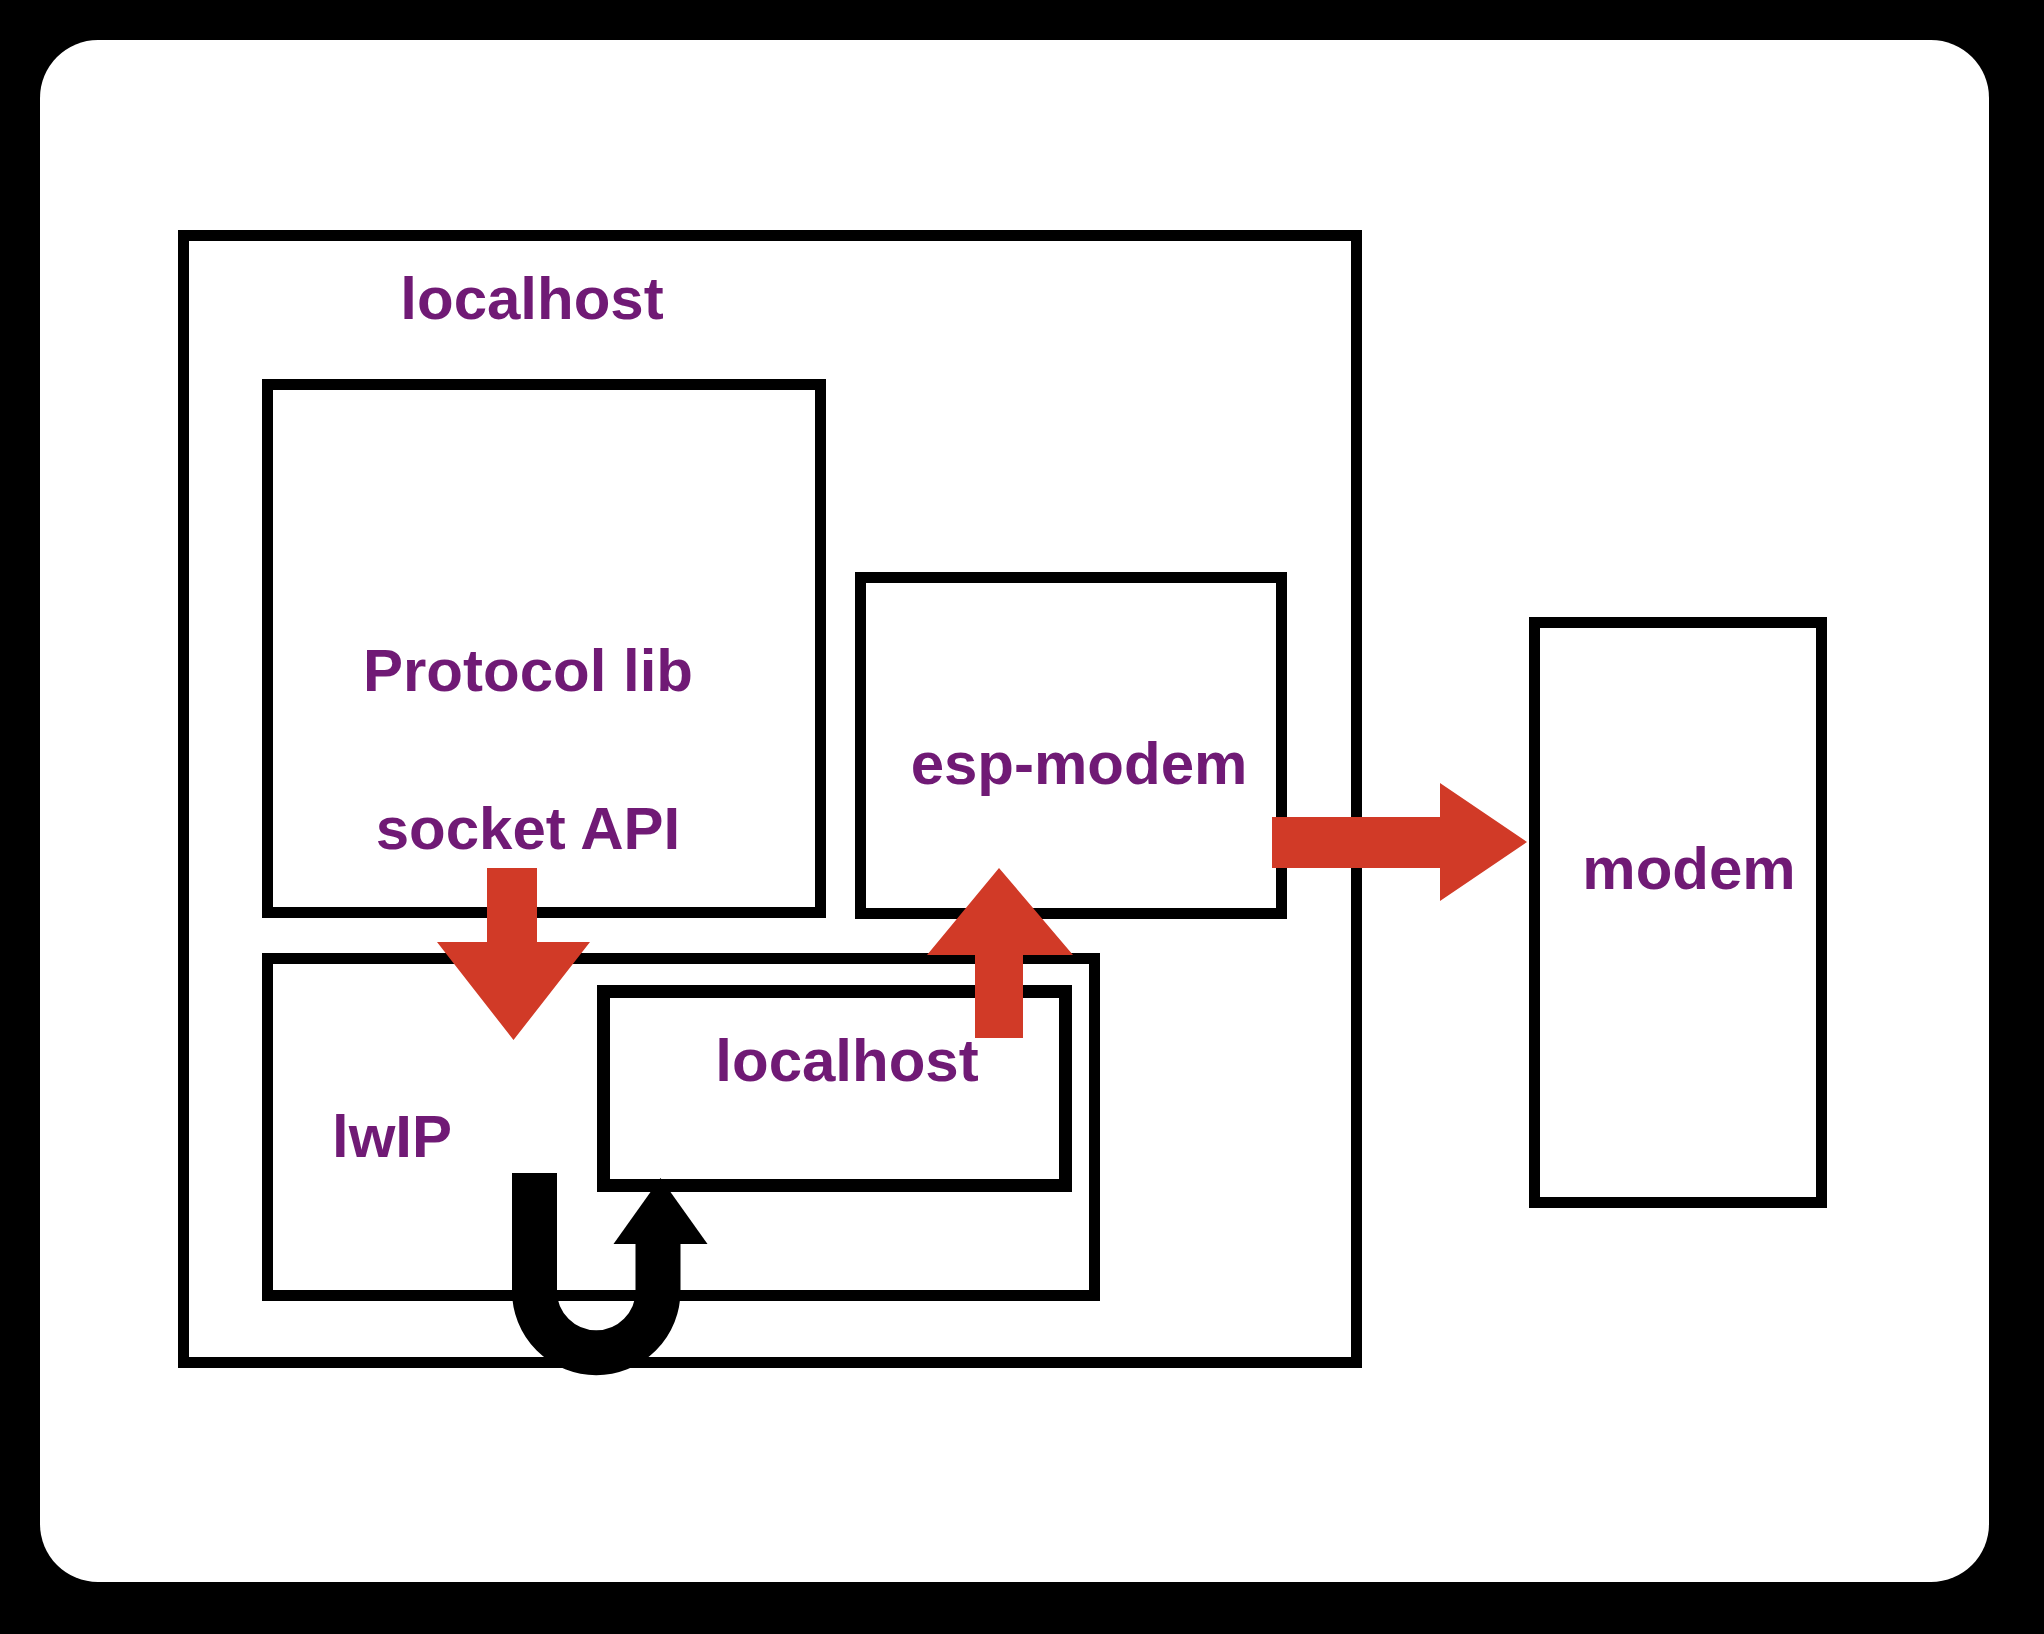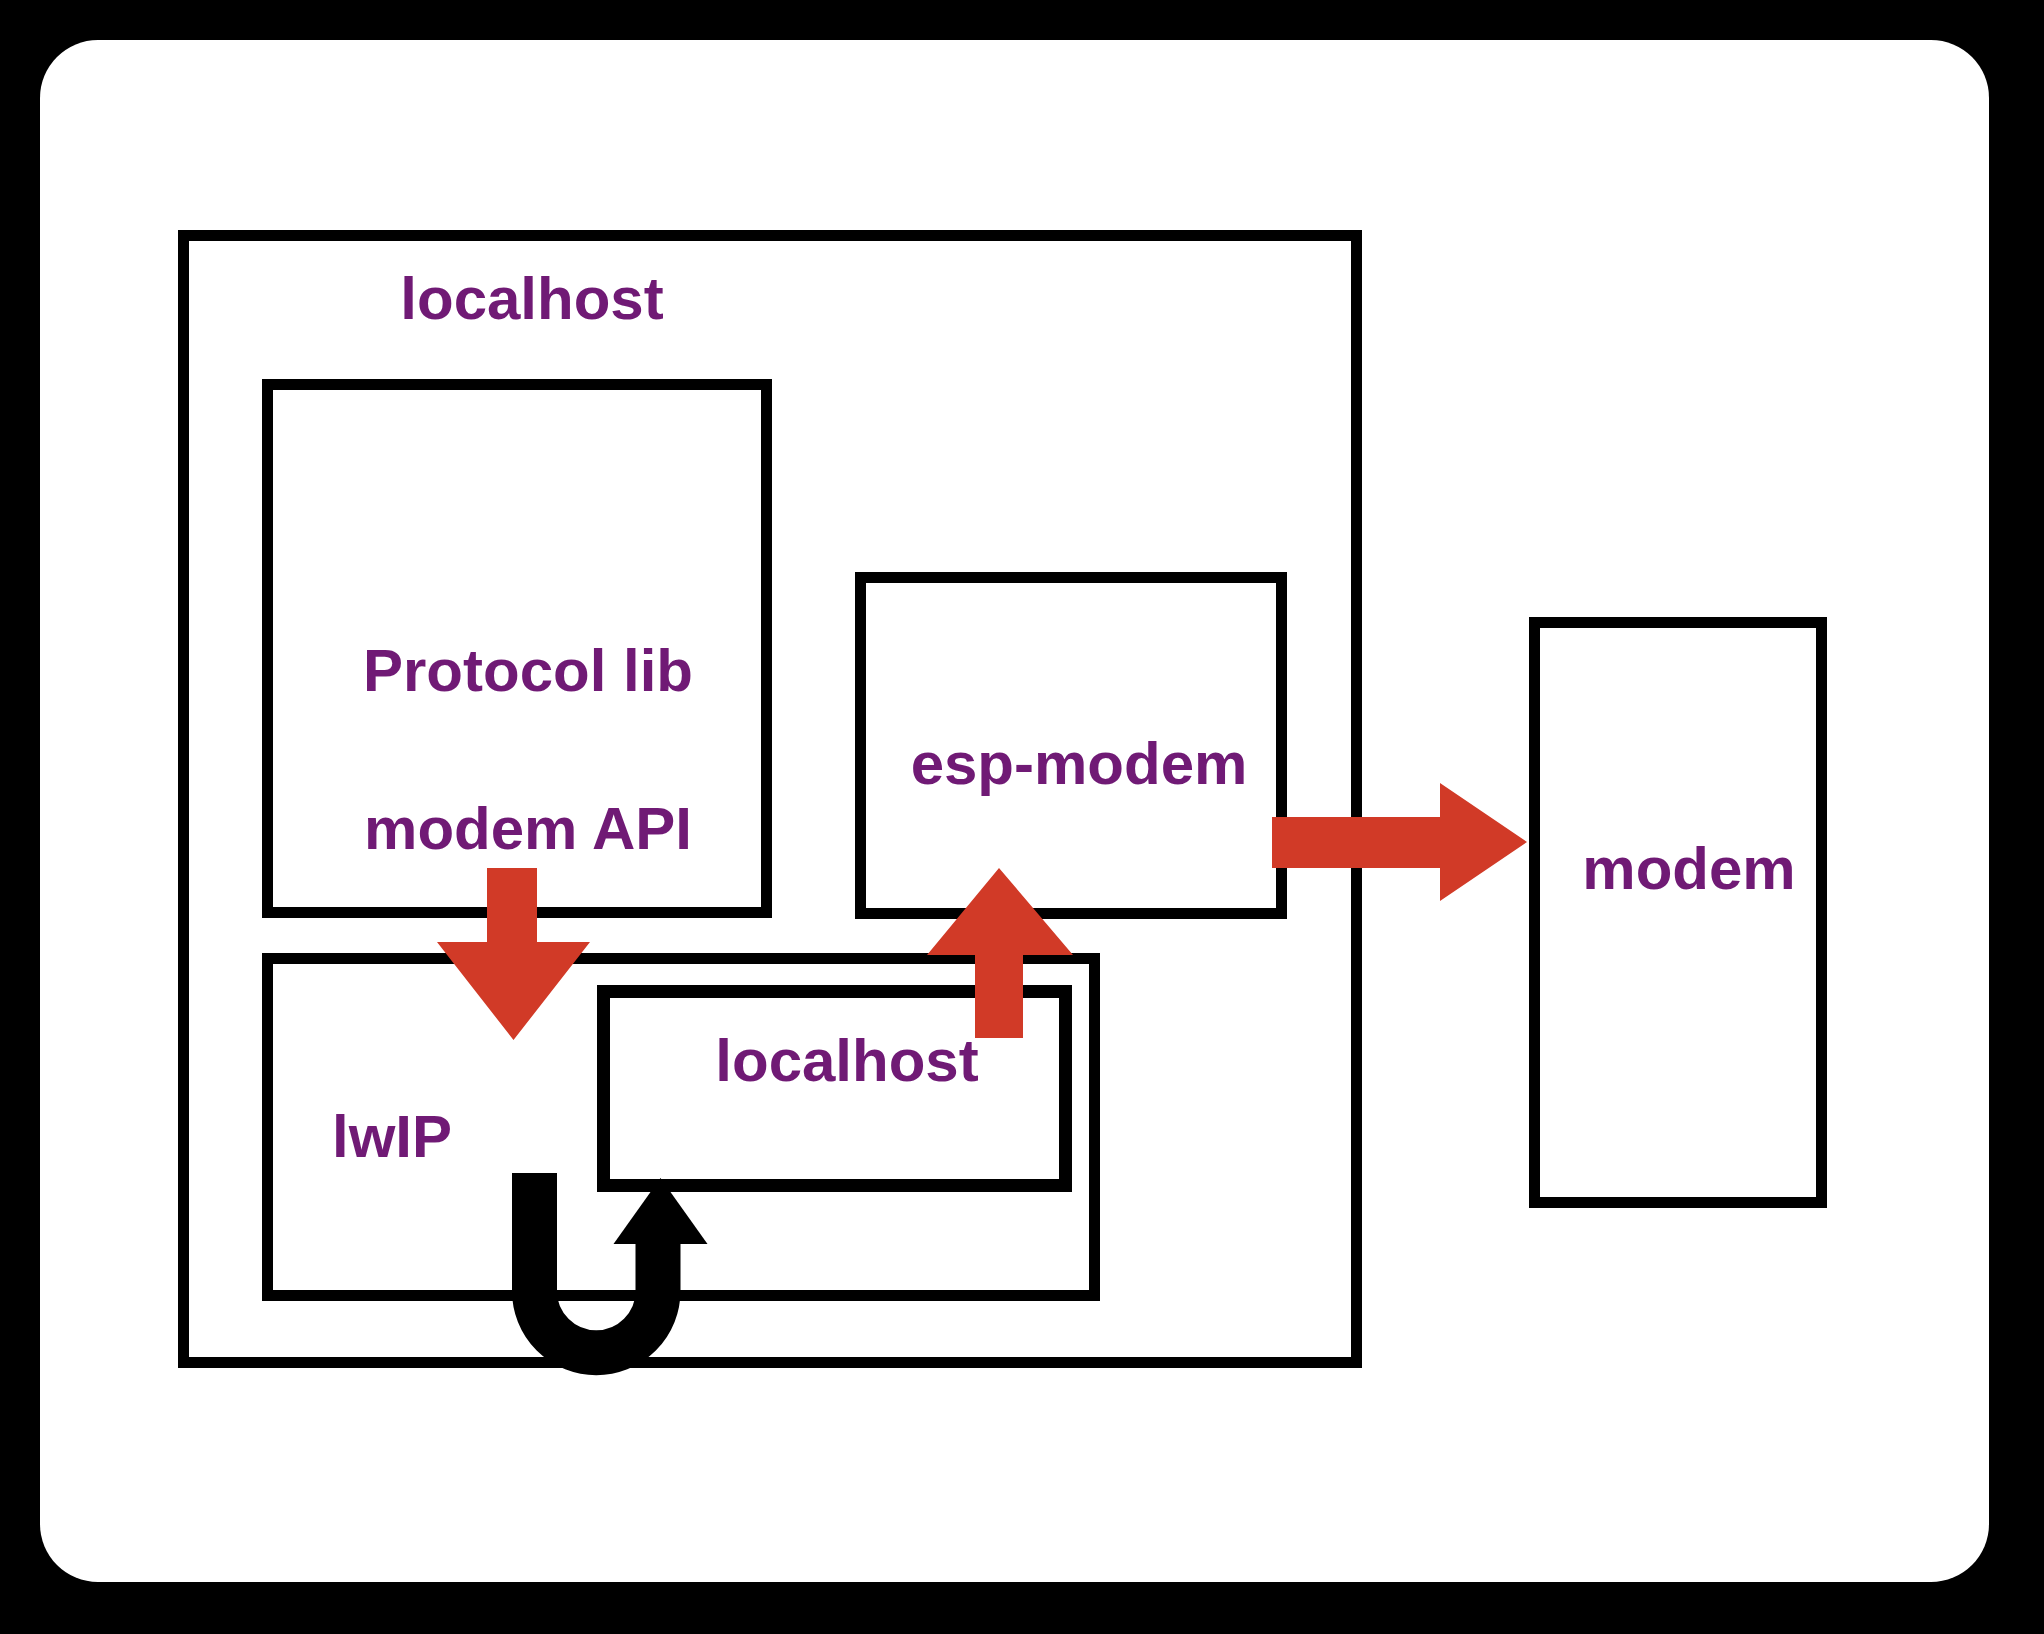--- a/index.html
+++ b/index.html
@@ -20,42 +20,42 @@
     background:#fff;
     box-sizing:border-box;
   }
   .box-label{
     position:absolute;
     transform:translate(-50%,-50%);
     font-size:60px;font-weight:bold;color:#701a75;
     white-space:nowrap;line-height:1;
   }
   #localhost-box{left:178px;top:230px;width:1184px;height:1138px;}
-  #protocol-lib-box{left:262px;top:379px;width:510px;height:539px;}
+  #protocol-lib-box{left:262px;top:379px;width:564px;height:539px;}
   #lwip-box{left:262px;top:953px;width:838px;height:348px;}
   #listener-box{left:597px;top:985px;width:475px;height:207px;border-width:13px;}
   #esp-modem-box{left:855px;top:572px;width:432px;height:347px;}
   #modem-box{left:1529px;top:617px;width:298px;height:591px;}
   #arrow-layer{
     position:absolute;left:0;top:0;width:2044px;height:1634px;
     pointer-events:none;
   }
 </style>
 </head>
 <body>
 
 <div class="canvas"></div>
 
 <div class="box" id="localhost-box">
   <span class="box-label" style="left:343px;top:58px;">localhost</span>
 </div>
 
 <div class="box" id="protocol-lib-box">
   <span class="box-label" style="left:255px;top:281px;">Protocol lib</span>
-  <span class="box-label" style="left:255px;top:439px;">modem API</span>
+  <span class="box-label" style="left:255px;top:439px;">socket API</span>
 </div>
 
 <div class="box" id="lwip-box">
   <span class="box-label" style="left:119px;top:173px;">lwIP</span>
 </div>
 
 <div class="box" id="listener-box">
   <span class="box-label" style="left:237px;top:63px;">localhost</span>
 </div>
 

